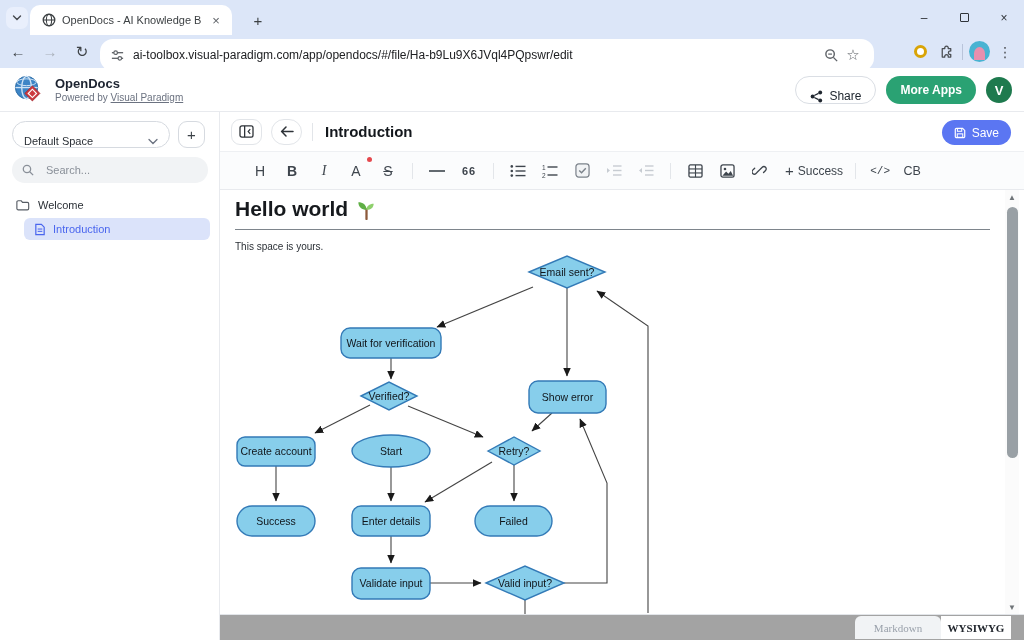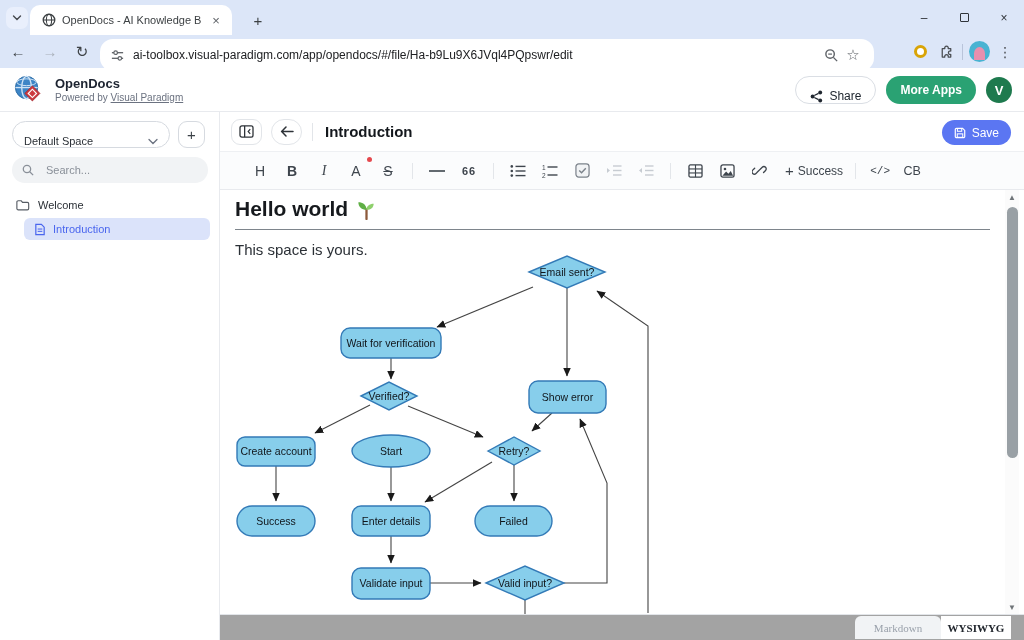--- a/index.html
+++ b/index.html
@@ -88,21 +88,21 @@
   .g-color::after { content:""; position:absolute; right:-4px; top:-2px; width:5px; height:5px; border-radius:50%; background:#e5484d; }
   .g-quote { font-size:11px; font-weight:bold; letter-spacing:1px; }
   .g-insert { font-size:12px; color:#3e454d; display:flex; align-items:center; gap:4px; }
   .g-insert b { font-size:15px; font-weight:normal; }
   .g-code { font-size:11px; font-family:"Liberation Mono",monospace; }
   .g-cb { font-size:12.5px; }
 
   .editor { position:absolute; left:0; top:78px; width:804px; height:424px; background:#fff; overflow:hidden; }
   .doc-h1 { position:absolute; left:15px; top:7px; font-size:21px; font-weight:bold; color:#16191d; display:flex; align-items:center; gap:8px; }
   .doc-hr { position:absolute; left:15px; top:39px; width:755px; height:0; border-top:1px solid #7e858c; }
-  .doc-p { position:absolute; left:15px; top:51px; font-size:15px; color:#2b3036; }
+  .doc-p { position:absolute; left:15px; top:51px; font-size:10px; color:#2b3036; }
   .flow-svg { position:absolute; left:0; top:0; width:786px; height:424px; }
   .flow-svg .node { fill:#87ceeb; stroke:#337ab7; stroke-width:1.4; }
   .flow-svg text { font-family:"Liberation Sans",sans-serif; font-size:10.5px; fill:#10151a; text-anchor:middle; }
   .flow-svg .edge { fill:none; stroke:#444; stroke-width:1.1; }
 
   .scrollbar { position:absolute; right:5px; top:0; width:14px; height:424px; background:#fbfbfb; }
   .sb-arrow { position:absolute; left:0; width:14px; height:14px; color:#6f7478; font-size:8px; display:flex; align-items:center; justify-content:center; cursor:pointer; }
   .sb-thumb { position:absolute; left:1.5px; top:17px; width:11px; height:251px; background:#99a0a5; border-radius:6px; cursor:pointer; }
 
   .statusbar { position:absolute; left:0; top:502px; width:804px; height:38px; background:#a3a3a3; border-top:1px solid #e2e5e9;font-family:Liberation Serif, serif; }

